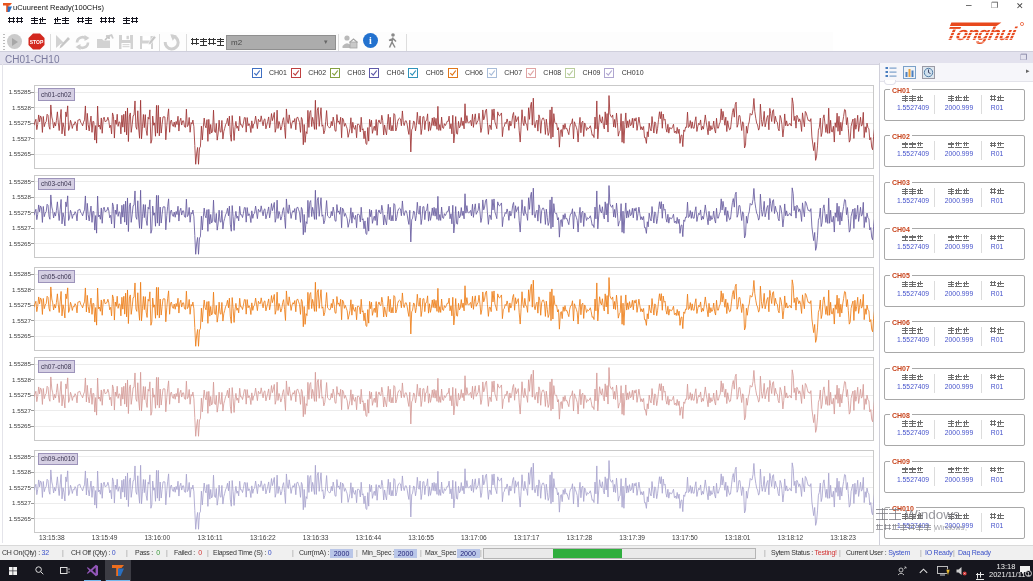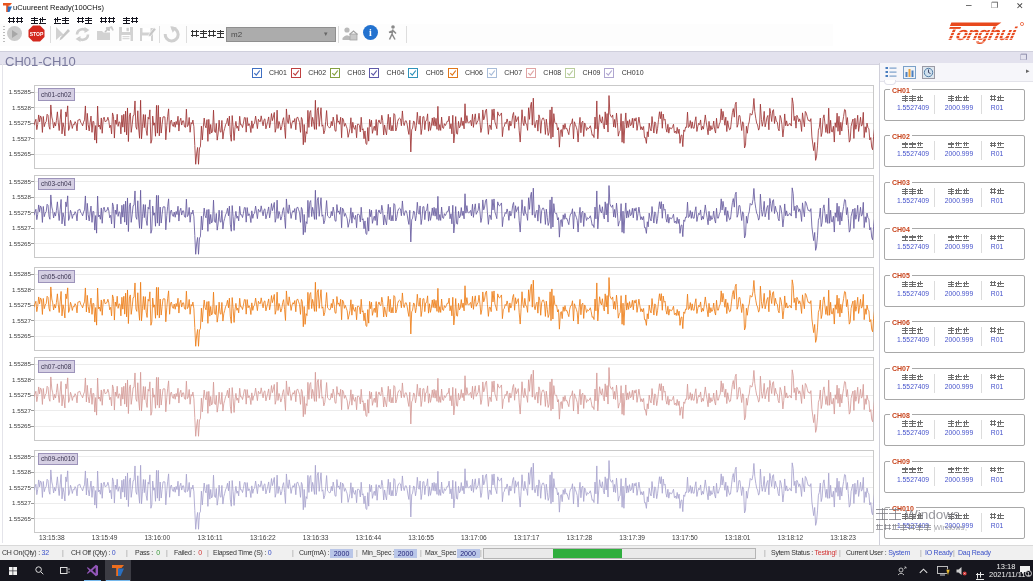--- a/index.html
+++ b/index.html
@@ -26,21 +26,21 @@
   <span class="abs" style="left:13px;top:3px;font-size:7.5px;color:#111">uCuureent Ready(100CHs)</span>
   <span class="abs" style="left:966px;top:-1px;font-size:10px;color:#444">–</span>
   <span class="abs" style="left:991px;top:1px;font-size:8px;color:#444">❐</span>
   <span class="abs" style="left:1016px;top:1px;font-size:9px;color:#444">✕</span>
 </div>
 
 <div class="abs" style="left:8px;top:9.5px;height:12px;white-space:nowrap">
   <span class="mi"><i style="display:inline-block;width:7px;height:7px;margin-right:1px;vertical-align:-0.7px;background:linear-gradient(#15151f,#15151f) 0 18%/100% 1px no-repeat,linear-gradient(#15151f,#15151f) 0 65%/100% 1px no-repeat,linear-gradient(#15151f,#15151f) 20% 15%/1px 85% no-repeat,linear-gradient(#15151f,#15151f) 78% 15%/1px 85% no-repeat"></i><i style="display:inline-block;width:7px;height:7px;margin-right:1px;vertical-align:-0.7px;background:linear-gradient(#15151f,#15151f) 0 18%/100% 1px no-repeat,linear-gradient(#15151f,#15151f) 0 65%/100% 1px no-repeat,linear-gradient(#15151f,#15151f) 20% 15%/1px 85% no-repeat,linear-gradient(#15151f,#15151f) 78% 15%/1px 85% no-repeat"></i></span><span class="mi"><i style="display:inline-block;width:7px;height:7px;margin-right:1px;vertical-align:-0.7px;background:linear-gradient(#15151f,#15151f) 0 1px/100% 1px no-repeat,linear-gradient(#15151f,#15151f) 0 48%/100% 1px no-repeat,linear-gradient(#15151f,#15151f) 0 96%/100% 1px no-repeat,linear-gradient(#15151f,#15151f) 50% 0/1px 100% no-repeat"></i><i style="display:inline-block;width:7px;height:7px;margin-right:1px;vertical-align:-0.7px;background:linear-gradient(#15151f,#15151f) 0 30%/100% 1px no-repeat,linear-gradient(#15151f,#15151f) 0 96%/100% 1px no-repeat,linear-gradient(#15151f,#15151f) 55% 0/1px 70% no-repeat,linear-gradient(#15151f,#15151f) 15% 30%/1px 70% no-repeat"></i></span><span class="mi"><i style="display:inline-block;width:7px;height:7px;margin-right:1px;vertical-align:-0.7px;background:linear-gradient(#15151f,#15151f) 0 30%/100% 1px no-repeat,linear-gradient(#15151f,#15151f) 0 96%/100% 1px no-repeat,linear-gradient(#15151f,#15151f) 55% 0/1px 70% no-repeat,linear-gradient(#15151f,#15151f) 15% 30%/1px 70% no-repeat"></i><i style="display:inline-block;width:7px;height:7px;margin-right:1px;vertical-align:-0.7px;background:linear-gradient(#15151f,#15151f) 0 1px/100% 1px no-repeat,linear-gradient(#15151f,#15151f) 0 48%/100% 1px no-repeat,linear-gradient(#15151f,#15151f) 0 96%/100% 1px no-repeat,linear-gradient(#15151f,#15151f) 50% 0/1px 100% no-repeat"></i></span><span class="mi"><i style="display:inline-block;width:7px;height:7px;margin-right:1px;vertical-align:-0.7px;background:linear-gradient(#15151f,#15151f) 0 18%/100% 1px no-repeat,linear-gradient(#15151f,#15151f) 0 65%/100% 1px no-repeat,linear-gradient(#15151f,#15151f) 20% 15%/1px 85% no-repeat,linear-gradient(#15151f,#15151f) 78% 15%/1px 85% no-repeat"></i><i style="display:inline-block;width:7px;height:7px;margin-right:1px;vertical-align:-0.7px;background:linear-gradient(#15151f,#15151f) 0 1px/100% 1px no-repeat,linear-gradient(#15151f,#15151f) 0 48%/100% 1px no-repeat,linear-gradient(#15151f,#15151f) 0 96%/100% 1px no-repeat,linear-gradient(#15151f,#15151f) 50% 0/1px 100% no-repeat"></i></span><span class="mi"><i style="display:inline-block;width:7px;height:7px;margin-right:1px;vertical-align:-0.7px;background:linear-gradient(#15151f,#15151f) 0 18%/100% 1px no-repeat,linear-gradient(#15151f,#15151f) 0 65%/100% 1px no-repeat,linear-gradient(#15151f,#15151f) 20% 15%/1px 85% no-repeat,linear-gradient(#15151f,#15151f) 78% 15%/1px 85% no-repeat"></i><i style="display:inline-block;width:7px;height:7px;margin-right:1px;vertical-align:-0.7px;background:linear-gradient(#15151f,#15151f) 0 18%/100% 1px no-repeat,linear-gradient(#15151f,#15151f) 0 65%/100% 1px no-repeat,linear-gradient(#15151f,#15151f) 20% 15%/1px 85% no-repeat,linear-gradient(#15151f,#15151f) 78% 15%/1px 85% no-repeat"></i></span><span class="mi"><i style="display:inline-block;width:7px;height:7px;margin-right:1px;vertical-align:-0.7px;background:linear-gradient(#15151f,#15151f) 0 1px/100% 1px no-repeat,linear-gradient(#15151f,#15151f) 0 48%/100% 1px no-repeat,linear-gradient(#15151f,#15151f) 0 96%/100% 1px no-repeat,linear-gradient(#15151f,#15151f) 50% 0/1px 100% no-repeat"></i><i style="display:inline-block;width:7px;height:7px;margin-right:1px;vertical-align:-0.7px;background:linear-gradient(#15151f,#15151f) 0 18%/100% 1px no-repeat,linear-gradient(#15151f,#15151f) 0 65%/100% 1px no-repeat,linear-gradient(#15151f,#15151f) 20% 15%/1px 85% no-repeat,linear-gradient(#15151f,#15151f) 78% 15%/1px 85% no-repeat"></i></span>
 </div>
 
-<div class="abs" style="left:0;top:24px;width:833px;height:22px;background:#fdfdfd">
+<div class="abs" style="left:0;top:32px;width:833px;height:22px;background:#fdfdfd">
   <div class="abs" style="left:3px;top:2px;width:2px;height:18px;background-image:repeating-linear-gradient(#bbb 0 1px,transparent 1px 3px)"></div>
   <div class="abs" style="left:7px;top:2px;width:15px;height:15px;border-radius:50%;background:#cbcbcb">
     <div class="abs" style="left:5px;top:3.5px;width:0;height:0;border-left:6px solid #a7a7a7;border-top:4px solid transparent;border-bottom:4px solid transparent"></div>
   </div>
   <svg class="abs" style="left:28px;top:1px" width="17" height="17" viewBox="0 0 17 17">
     <polygon points="5,0.5 12,0.5 16.5,5 16.5,12 12,16.5 5,16.5 0.5,12 0.5,5" fill="#d3281e"></polygon>
     <text x="8.5" y="10.8" font-size="5" font-weight="bold" fill="#fff" text-anchor="middle" font-family="Liberation Sans">STOP</text>
   </svg>
   <div class="abs" style="left:50px;top:2px;width:1px;height:17px;background:#ddd"></div>
   <svg class="abs" style="left:54px;top:2px" width="17" height="17" viewBox="0 0 17 17">
@@ -110,21 +110,21 @@
       </defs>
     <g transform="skewX(-14)">
       <polygon points="16,2.6 66,2.6 62,6 15.4,6" fill="#e8491d"></polygon>
       <text x="14" y="20.5" font-size="19" font-weight="bold" font-style="italic" font-family="Liberation Sans" fill="url(#hatch)" letter-spacing="-0.8">Tonghui</text>
     </g>
     <circle cx="86" cy="4" r="1.6" fill="none" stroke="#e8491d" stroke-width="0.7"></circle>
   </svg>
 </div>
 
 <div class="abs" style="left:0;top:51px;width:1033px;height:12px;background:#e3e2ee;border-top:1px solid #cfcfdc;border-bottom:1px solid #d4d3e0">
-  <span class="abs" style="left:5px;top:2px;font-size:13px;color:#7b7b9e">CH01-CH10</span>
+  <span class="abs" style="left:5px;top:2px;font-size:10px;color:#7b7b9e">CH01-CH10</span>
   <span class="abs" style="left:1020px;top:1px;font-size:8px;color:#77779a">❐</span>
 </div>
 <div style="position:absolute;left:251.5px;top:67.5px;height:10px">
 <span style="display:inline-block;width:8px;height:8px;border:1px solid #3f6fc2;background:#fff;position:relative;vertical-align:top">
 <svg width="8" height="8" style="position:absolute;left:0;top:0">
         <path d="M1.3 4.2 L3.3 6.2 L6.8 1.5" stroke="#3f6fc2" stroke-width="1.2" fill="none"></path>
       </svg></span>
 <span style="font-size:7px;color:#333;vertical-align:top;margin-left:3px;line-height:10px">CH01</span></div>
 <div style="position:absolute;left:290.7px;top:67.5px;height:10px">
 <span style="display:inline-block;width:8px;height:8px;border:1px solid #bf4040;background:#fff;position:relative;vertical-align:top">

